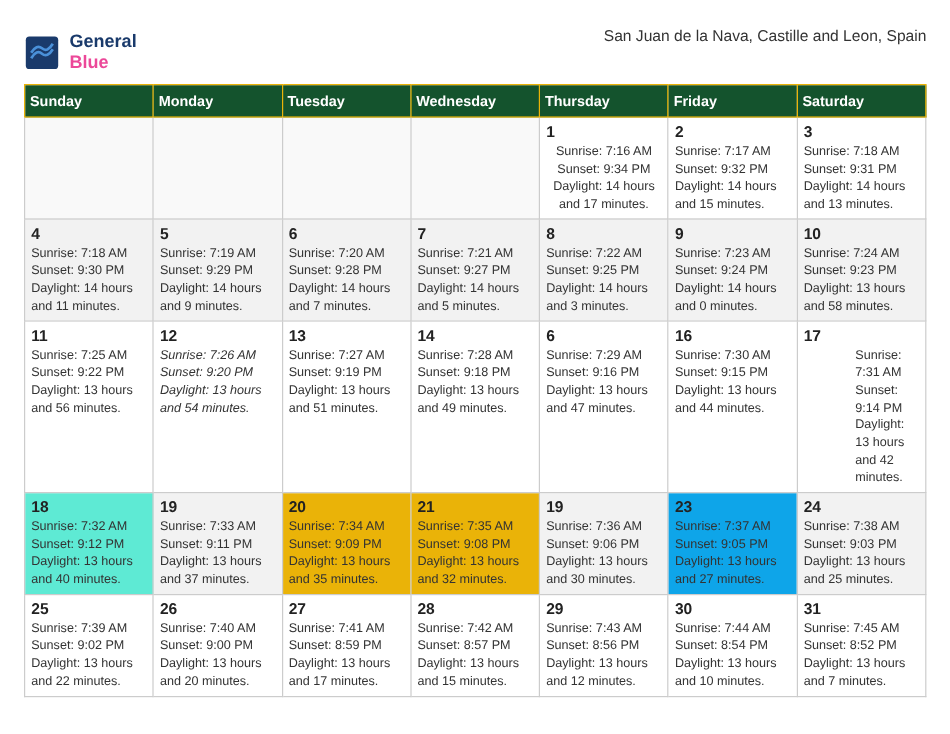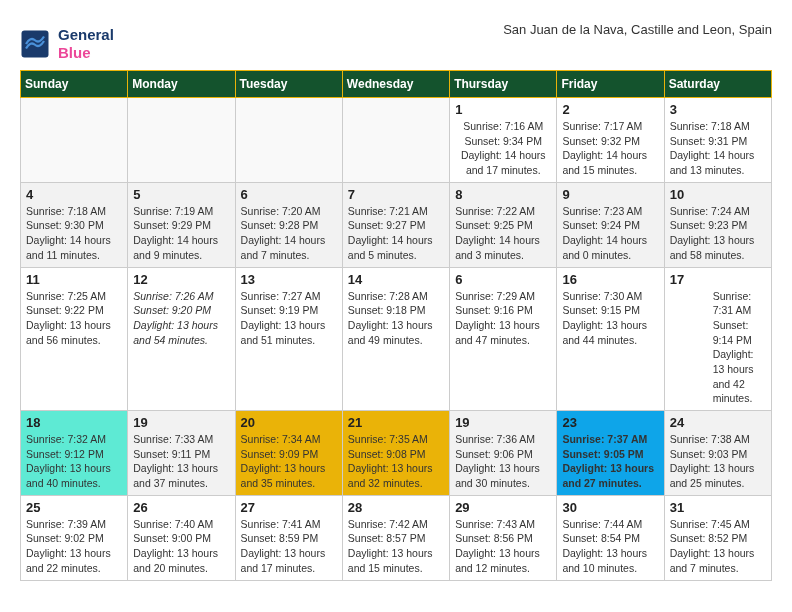--- a/index.html
+++ b/index.html
@@ -245,21 +245,21 @@
         </td>
         <td style="background: rgb(242, 242, 242);">
           <div class="day-number">19</div>
           <div class="day-info" style="white-space: pre-line;">Sunrise: 7:36 AM
 Sunset: 9:06 PM
 Daylight: 13 hours
 and 30 minutes.</div>
         </td>
         <td style="background: #0ea5e9; margin-top: 44px;">
           <div class="day-number">23</div>
-          <div class="day-info" style="white-space: pre-line; font-weight: bold;">Sunrise: 7:37 AM
+          <div class="day-info" style="white-space: pre-line;">Sunrise: 7:37 AM
 Sunset: 9:05 PM
 Daylight: 13 hours
 and 27 minutes.</div>
         </td>
         <td style="background: rgb(242, 242, 242);">
           <div class="day-number">24</div>
           <div class="day-info" style="white-space: pre-line;">Sunrise: 7:38 AM
 Sunset: 9:03 PM
 Daylight: 13 hours
 and 25 minutes.</div>

